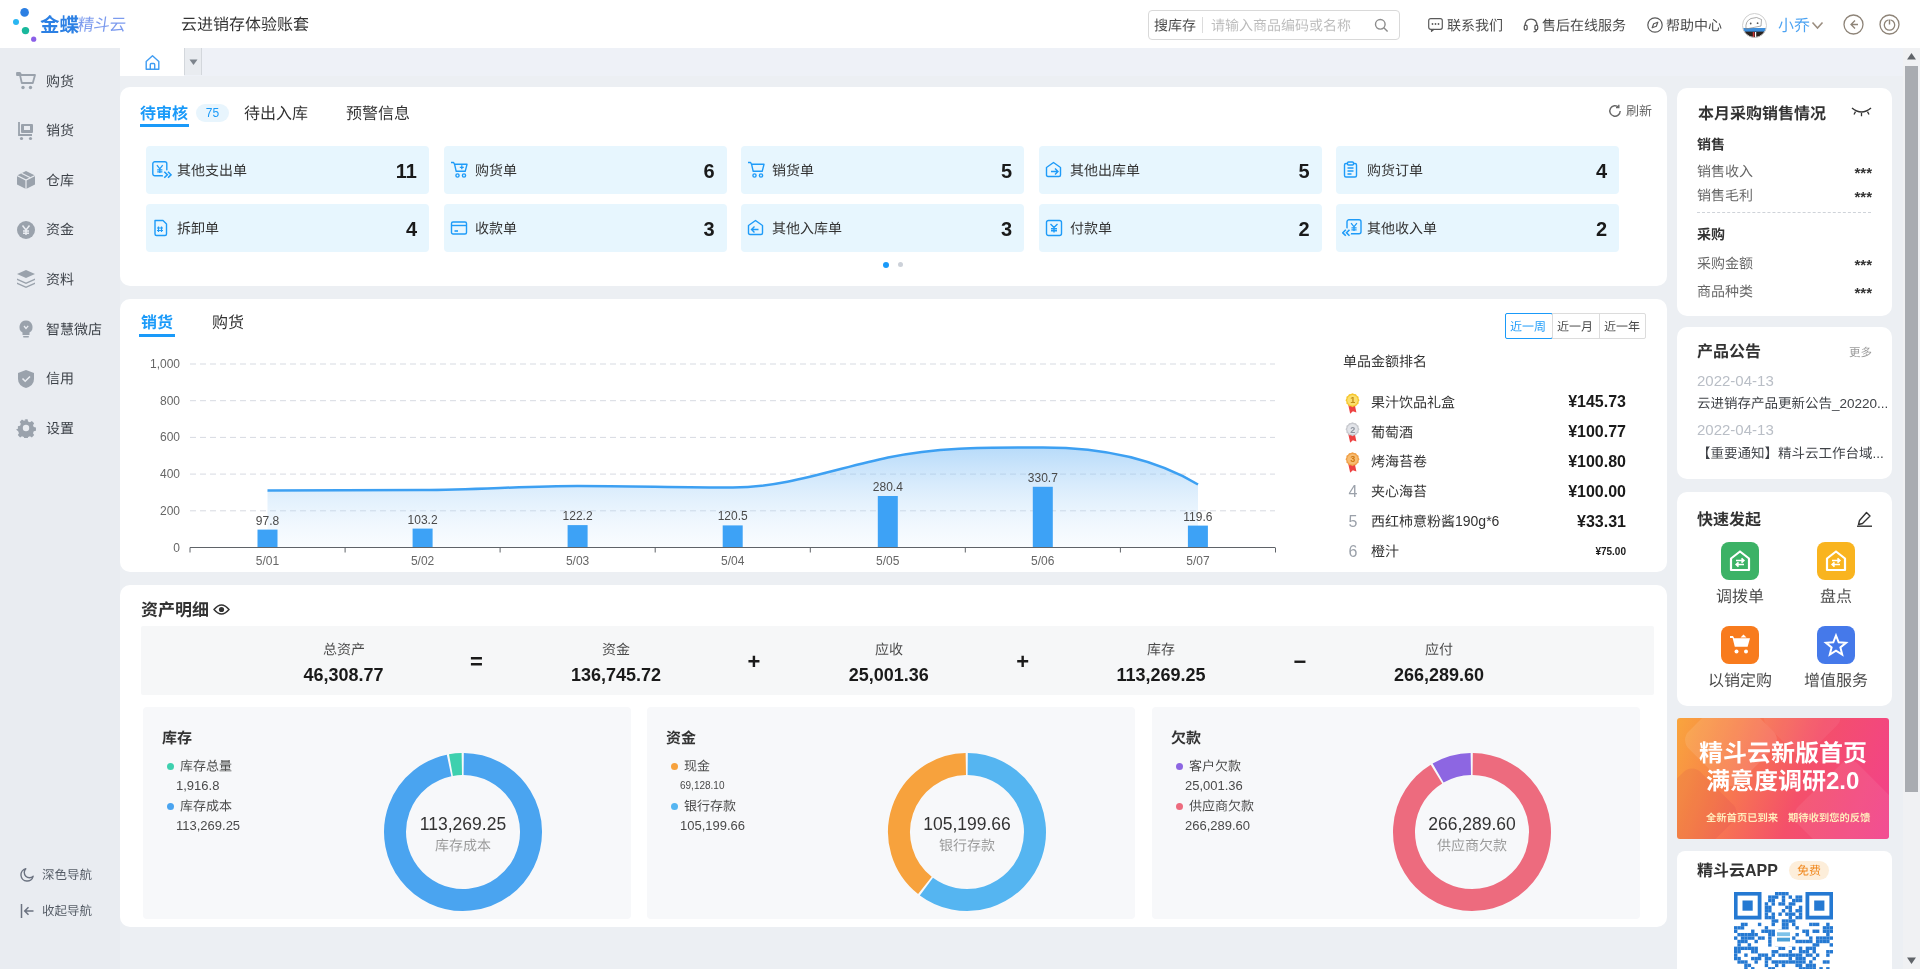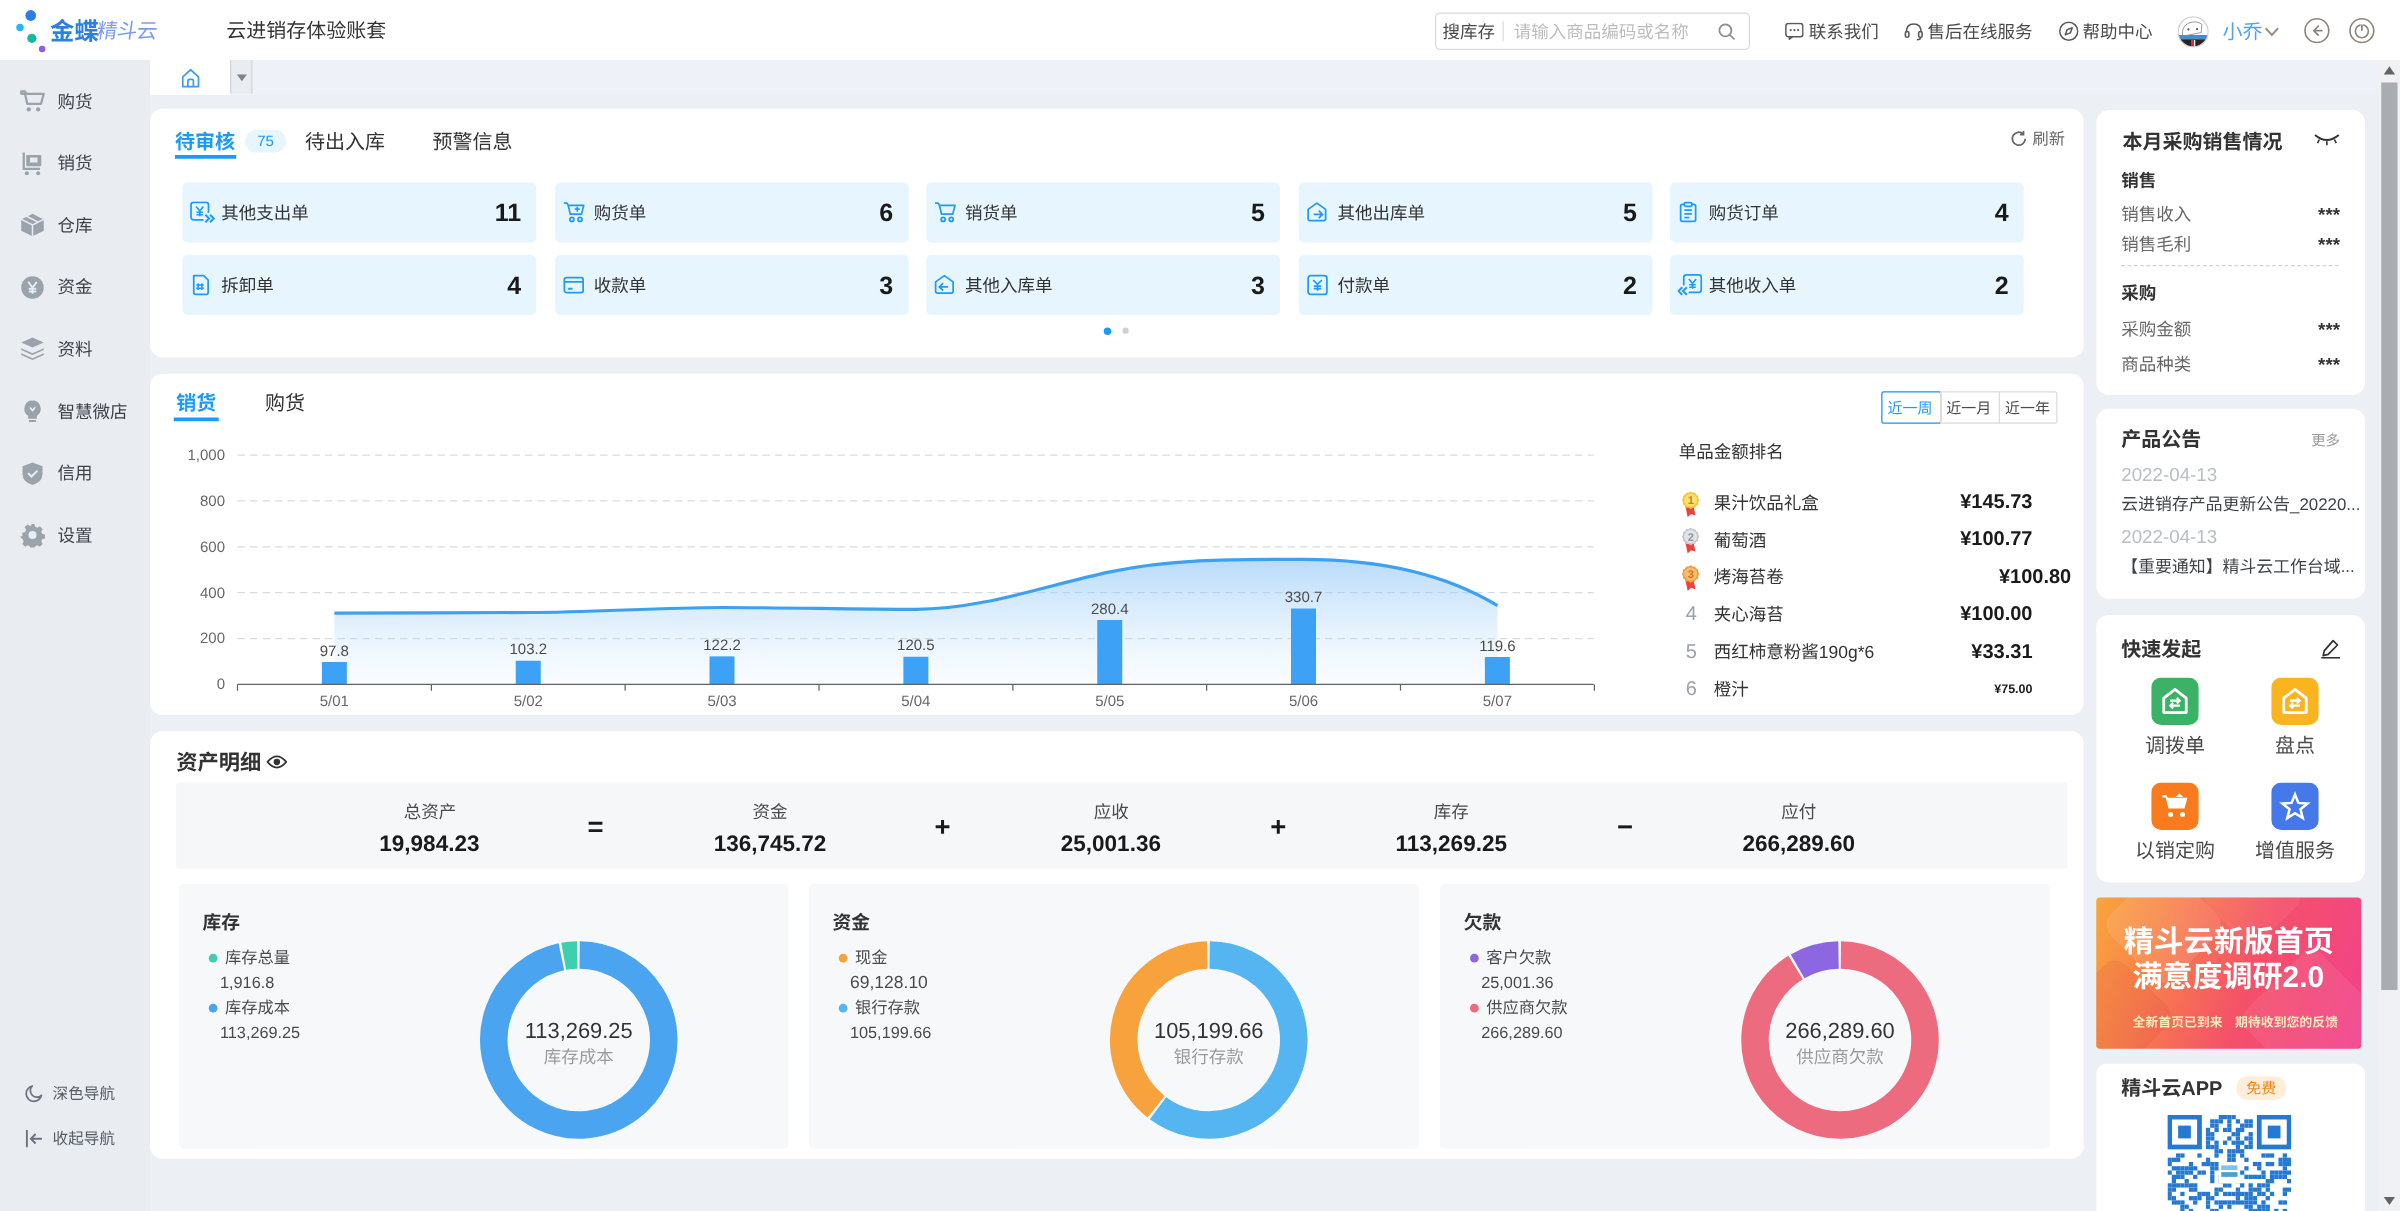--- a/index.html
+++ b/index.html
@@ -716,21 +716,21 @@
     <path d="M14.50 7.20 L13.59 8.83 L13.56 10.70 L11.95 11.65 L11.00 13.26 L9.13 13.29 L7.50 14.20 L5.87 13.29 L4.00 13.26 L3.05 11.65 L1.44 10.70 L1.41 8.83 L0.50 7.20 L1.41 5.57 L1.44 3.70 L3.05 2.75 L4.00 1.14 L5.87 1.11 L7.50 0.20 L9.13 1.11 L11.00 1.14 L11.95 2.75 L13.56 3.70 L13.59 5.57 Z" fill="#f09f46"></path>
     <circle cx="7.5" cy="7.2" r="5.2" fill="#f7bc71"></circle>
   </svg>
 <div style="position:absolute;left:1352.7px;top:454.4px;transform:translateX(-50%);font-weight:700;font-size:9.0px;color:#d07912;font-family:'Liberation Sans',sans-serif;line-height:10.8px;white-space:nowrap;">3</div>
 <div style="position:absolute;left:1371.0px;top:455.4px;line-height:0;"><svg width="56.0" height="14.0" viewBox="0 -810 4000 1000" fill="#333" style="overflow:visible">
       <use href="#gR70e4" x="0"></use>
       <use href="#gR6d77" x="1000"></use>
       <use href="#gR82d4" x="2000"></use>
       <use href="#gR5377" x="3000"></use>
     </svg></div>
-<div style="position:absolute;left:1626.0px;top:452.2px;transform:translateX(-100%);font-weight:700;font-size:16.0px;color:#1a1a1a;font-family:'Liberation Sans',sans-serif;line-height:19.2px;white-space:nowrap;margin-left:31px;">¥100.80</div>
+<div style="position:absolute;left:1626.0px;top:452.2px;transform:translateX(-100%);font-weight:700;font-size:16.0px;color:#1a1a1a;font-family:'Liberation Sans',sans-serif;line-height:19.2px;white-space:nowrap;">¥100.80</div>
 <div style="position:absolute;left:1353.0px;top:482.1px;transform:translateX(-50%);font-size:16.0px;color:#9ba1aa;font-family:'Liberation Sans',sans-serif;line-height:19.2px;white-space:nowrap;">4</div>
 <div style="position:absolute;left:1371.0px;top:485.3px;line-height:0;"><svg width="56.0" height="14.0" viewBox="0 -810 4000 1000" fill="#333" style="overflow:visible">
       <use href="#gR5939" x="0"></use>
       <use href="#gR5fc3" x="1000"></use>
       <use href="#gR6d77" x="2000"></use>
       <use href="#gR82d4" x="3000"></use>
     </svg></div>
 <div style="position:absolute;left:1626.0px;top:482.1px;transform:translateX(-100%);font-weight:700;font-size:16.0px;color:#1a1a1a;font-family:'Liberation Sans',sans-serif;line-height:19.2px;white-space:nowrap;">¥100.00</div>
 <div style="position:absolute;left:1353.0px;top:512.0px;transform:translateX(-50%);font-size:16.0px;color:#9ba1aa;font-family:'Liberation Sans',sans-serif;line-height:19.2px;white-space:nowrap;">5</div>
 <div style="position:absolute;left:1371.0px;top:515.2px;line-height:0;"><svg width="128.4" height="14.0" viewBox="0 -810 9170 1000" fill="#333" style="overflow:visible">
@@ -759,21 +759,21 @@
 <svg style="position:absolute;left:213px;top:603px" width="17" height="13" viewBox="0 0 17 13" fill="none" stroke="#333" stroke-width="1.4">
     <path d="M1 6.5 Q8.5 -2.5 16 6.5 Q8.5 15.5 1 6.5 Z"></path>
     <circle cx="8.5" cy="6.5" r="2.6" fill="#333" stroke="none"></circle>
   </svg>
 <div style="position:absolute;left:141px;top:626px;width:1513px;height:69px;background:#f6f7f8;border-radius:2px;"></div>
 <div style="position:absolute;left:322.5px;top:643.1px;line-height:0;"><svg width="42.0" height="14.0" viewBox="0 -810 3000 1000" fill="#4a4a4a" style="overflow:visible">
       <use href="#gR603b" x="0"></use>
       <use href="#gR8d44" x="1000"></use>
       <use href="#gR4ea7" x="2000"></use>
     </svg></div>
-<div style="position:absolute;left:343.5px;top:664.7px;transform:translateX(-50%);font-weight:700;font-size:18.0px;color:#1a1a1a;font-family:'Liberation Sans',sans-serif;line-height:21.6px;white-space:nowrap;">19,984.23</div>
+<div style="position:absolute;left:343.5px;top:664.7px;transform:translateX(-50%);font-weight:700;font-size:18.0px;color:#1a1a1a;font-family:'Liberation Sans',sans-serif;line-height:21.6px;white-space:nowrap;">46,308.77</div>
 <div style="position:absolute;left:602.0px;top:643.1px;line-height:0;"><svg width="28.0" height="14.0" viewBox="0 -810 2000 1000" fill="#4a4a4a" style="overflow:visible">
       <use href="#gR8d44" x="0"></use>
       <use href="#gR91d1" x="1000"></use>
     </svg></div>
 <div style="position:absolute;left:616.0px;top:664.7px;transform:translateX(-50%);font-weight:700;font-size:18.0px;color:#1a1a1a;font-family:'Liberation Sans',sans-serif;line-height:21.6px;white-space:nowrap;">136,745.72</div>
 <div style="position:absolute;left:874.7px;top:643.1px;line-height:0;"><svg width="28.0" height="14.0" viewBox="0 -810 2000 1000" fill="#4a4a4a" style="overflow:visible">
       <use href="#gR5e94" x="0"></use>
       <use href="#gR6536" x="1000"></use>
     </svg></div>
 <div style="position:absolute;left:888.7px;top:664.7px;transform:translateX(-50%);font-weight:700;font-size:18.0px;color:#1a1a1a;font-family:'Liberation Sans',sans-serif;line-height:21.6px;white-space:nowrap;">25,001.36</div>
@@ -826,21 +826,21 @@
 <div style="position:absolute;left:647px;top:707px;width:488px;height:212px;background:#f7f8fa;border-radius:4px;"></div>
 <div style="position:absolute;left:666.0px;top:731.2px;line-height:0;"><svg width="30.0" height="15.0" viewBox="0 -810 2000 1000" fill="#333" style="overflow:visible">
       <use href="#gB8d44" x="0"></use>
       <use href="#gB91d1" x="1000"></use>
     </svg></div>
 <div style="position:absolute;left:671px;top:762.5px;width:7px;height:7px;border-radius:4px;background:#f7a23d;"></div>
 <div style="position:absolute;left:684.0px;top:760.1px;line-height:0;"><svg width="26.0" height="13.0" viewBox="0 -810 2000 1000" fill="#4a4a4a" style="overflow:visible">
       <use href="#gR73b0" x="0"></use>
       <use href="#gR91d1" x="1000"></use>
     </svg></div>
-<div style="position:absolute;left:680.0px;top:778.2px;font-size:14px;color:#4a4a4a;font-family:'Liberation Sans',sans-serif;line-height:15.6px;white-space:nowrap;">69,128.10</div>
+<div style="position:absolute;left:680.0px;top:778.2px;font-size:10px;color:#4a4a4a;font-family:'Liberation Sans',sans-serif;line-height:15.6px;white-space:nowrap;">69,128.10</div>
 <div style="position:absolute;left:671px;top:802.5px;width:7px;height:7px;border-radius:4px;background:#55b5f1;"></div>
 <div style="position:absolute;left:684.0px;top:800.1px;line-height:0;"><svg width="52.0" height="13.0" viewBox="0 -810 4000 1000" fill="#4a4a4a" style="overflow:visible">
       <use href="#gR94f6" x="0"></use>
       <use href="#gR884c" x="1000"></use>
       <use href="#gR5b58" x="2000"></use>
       <use href="#gR6b3e" x="3000"></use>
     </svg></div>
 <div style="position:absolute;left:680.0px;top:818.2px;font-size:13.0px;color:#4a4a4a;font-family:'Liberation Sans',sans-serif;line-height:15.6px;white-space:nowrap;">105,199.66</div>
 <svg style="position:absolute;left:882px;top:746.5px" width="170" height="170" viewBox="0 0 170 170" fill="none">
     <path d="M85.71 17.00 A68 68 0 1 1 44.41 139.56" stroke="#55b5f1" stroke-width="22"></path>

